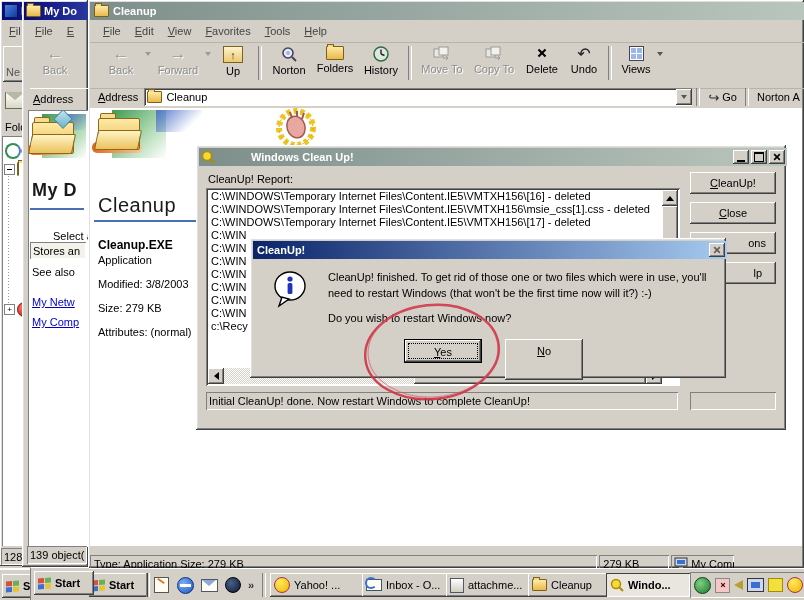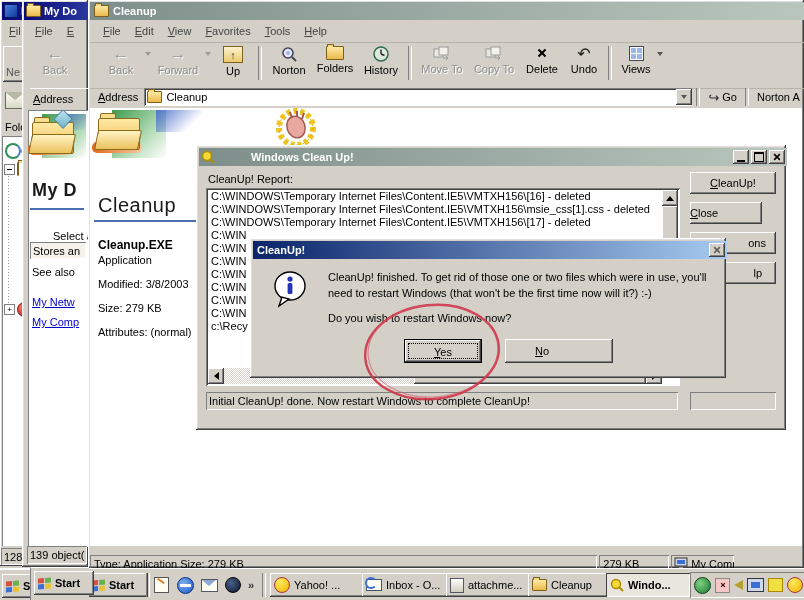--- a/index.html
+++ b/index.html
@@ -312,21 +312,21 @@
             <i class="arrow-left"></i>
           </div>
         <div style="width:190px;flex:0 0 auto;"></div>
         <div class="btn" style="flex:1;height:16px;"></div>
         <div class="btn" style="width:16px;height:16px;display:flex;align-items:center;justify-content:center;flex:0 0 auto;">
             <i class="arrow-right"></i>
           </div>
       </div>
     </div>
     <div class="abs btn ulf" style="left:494px;top:27px;width:86px;height:22px;text-align:center;line-height:22px;">CleanUp!</div>
-    <div class="abs btn ulf" style="left:494px;top:57px;width:72px;height:22px;text-align:left;line-height:22px;">Close</div>
+    <div class="abs btn ulf" style="left:494px;top:57px;width:86px;height:22px;text-align:center;line-height:22px;">Close</div>
     <div class="abs btn" style="left:494px;top:87px;width:86px;height:22px;line-height:22px;text-align:right;"><span style="padding-right:10px;">ons</span></div>
     <div class="abs btn" style="left:494px;top:117px;width:86px;height:22px;line-height:22px;text-align:right;"><span style="padding-right:14px;">lp</span></div>
     <div class="abs sunken-light" style="left:10px;top:247px;width:472px;height:18px;background:#d4d0c8;display:flex;align-items:center;">
         <span style="padding-left:3px;white-space:nowrap;">Initial CleanUp! done. Now restart Windows to complete CleanUp!</span>
       </div>
     <div class="abs sunken-light" style="left:494px;top:247px;width:86px;height:18px;background:#d4d0c8;"></div>
   </div>
 
   <div class="abs raised" style="left:250px;top:238px;width:476px;height:140px;z-index:5;">
     <div class="abs titlebar tb-active" style="left:3px;top:3px;width:470px;height:18px;">
@@ -337,21 +337,21 @@
     </div>
     <svg class="abs" style="left:22px;top:32px;" width="36" height="38" viewBox="0 0 36 38">
       <ellipse cx="18" cy="16" rx="15" ry="14" fill="#fff" stroke="#000" stroke-width="1.4"></ellipse>
       <path d="M10 27 L7 36 L17 29 Z" fill="#fff" stroke="#000" stroke-width="1.4"></path>
       <circle cx="18" cy="9" r="2.6" fill="#2233bb"></circle>
       <rect x="15.6" y="13" width="4.8" height="11" rx="1.5" fill="#2233bb"></rect>
     </svg>
     <div class="abs" style="left:78px;top:31px;width:382px;line-height:16px;">CleanUp! finished.  To get rid of those one or two files which were in use, you'll need to restart Windows (that won't be the first time now will it?)  :-)</div>
     <div class="abs" style="left:78px;top:74px;white-space:nowrap;">Do you wish to restart Windows now?</div>
     <div class="abs btn focus-outline ulf" style="left:154px;top:101px;width:78px;height:24px;text-align:center;line-height:24px;border:1px solid #000;box-sizing:border-box;">Yes</div>
-    <div class="abs btn ulf" style="left:255px;top:101px;width:78px;height:24px;text-align:left;line-height:24px;padding-left:30px;">No</div>
+    <div class="abs btn ulf" style="left:255px;top:101px;width:78px;height:41px;text-align:center;line-height:24px;">No</div>
   </div>
 
   <svg class="abs" style="left:352px;top:296px;z-index:6;pointer-events:none;" width="164" height="116" viewBox="0 0 164 116">
     <ellipse cx="80" cy="56" rx="67" ry="47" fill="none" stroke="#cc3344" stroke-width="2.4" transform="rotate(-6 80 56)" opacity="0.9"></ellipse>
     <ellipse cx="81" cy="55" rx="65" ry="46" fill="none" stroke="#d8556a" stroke-width="1.2" transform="rotate(-4 81 55)" opacity="0.6"></ellipse>
   </svg>
 
   <div class="abs" style="left:0;top:568px;width:804px;height:32px;background:#d4d0c8;border-top:1px solid #fff;z-index:10;">
     <div class="abs btn taskbtn" style="left:88px;top:4px;width:52px;height:24px;font-weight:bold;">
       <span class="flag">

